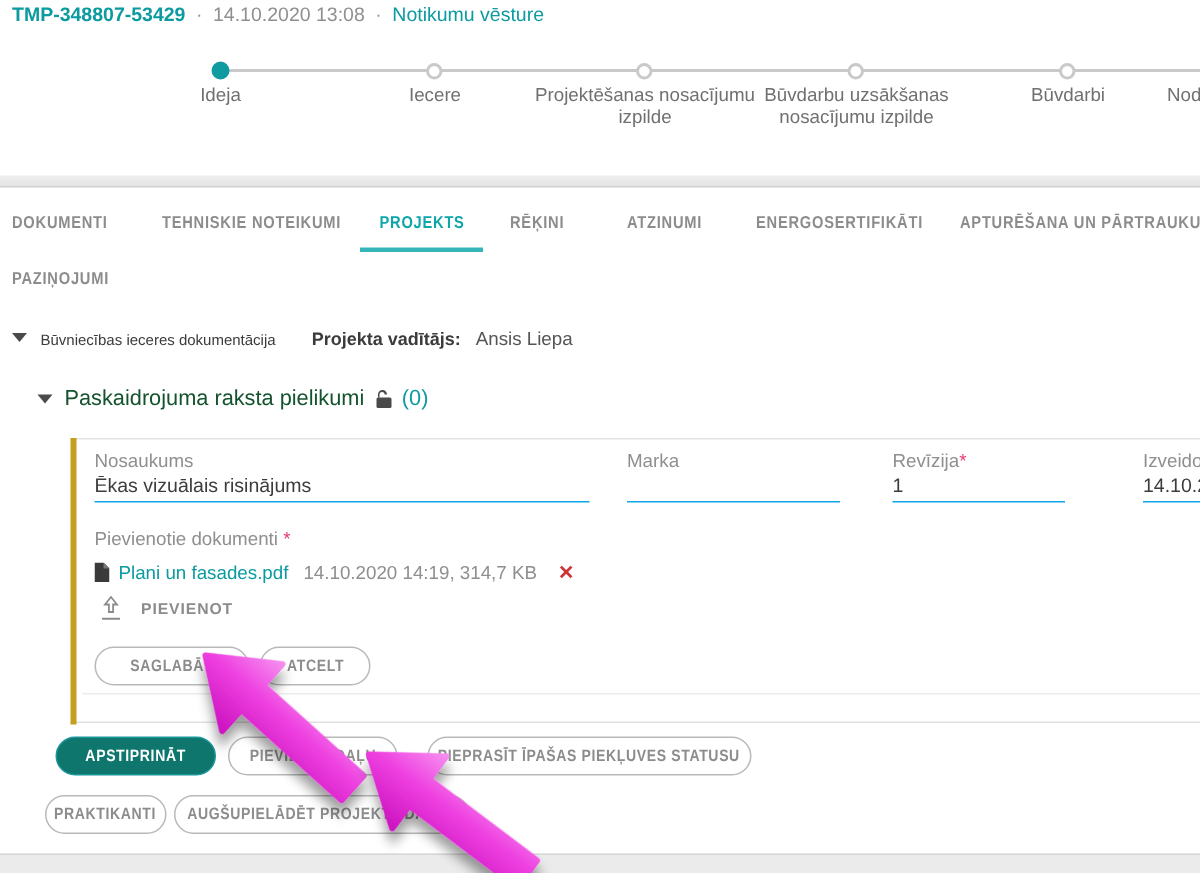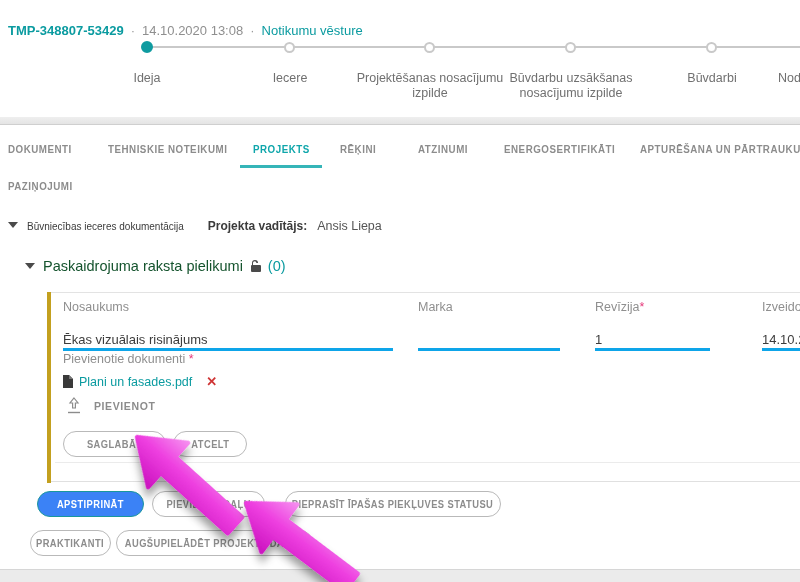--- a/index.html
+++ b/index.html
@@ -4,31 +4,31 @@
 <style>
   * { margin:0; padding:0; box-sizing:border-box; }
   html,body { width:800px; height:582px; }
   body {
     position:relative; overflow:hidden; background:#fff;
     font-family:"Liberation Sans", sans-serif; color:#3c3c3c;
   }
   .abs { position:absolute; }
 
   
-  .hdr { left:8px; top:23px; display:flex; align-items:flex-start; gap:7px; font-size:13px; }
+  .hdr { left:8px; top:2px; display:flex; align-items:flex-start; gap:7px; font-size:13px; }
   .hdr .id { color:#0b9ba0; font-weight:bold; }
   .hdr .sep { color:#9a9a9a; }
   .hdr .dt { color:#8f8f8f; }
   .hdr .link { color:#0b9ba0; cursor:pointer; }
 
   
   .step-line { top:46px; left:146px; width:760px; height:2px; background:#c9c9c9; }
   .dot { top:42px; width:11px; height:11px; border-radius:50%; background:#fff; border:2px solid #c9c9c9; }
   .dot.active { background:#0f9ba0; border-color:#0f9ba0; width:12px; height:12px; top:41px; }
-  .step-label { top:71px; width:150px; text-align:center; font-size:12.5px; color:#707070; line-height:15px; }
+  .step-label { top:56px; width:150px; text-align:center; font-size:12.5px; color:#707070; line-height:15px; }
 
   
   .band { top:117px; left:0; width:800px; height:8px;
     background:linear-gradient(#efefef,#e4e4e4); border-bottom:1px solid #cfcfcf; }
 
   
   .tabs { top:143px; left:0; width:800px; height:60px; }
   .tab { position:absolute; font-size:11.5px; font-weight:bold; letter-spacing:0.6px;
     color:#8c8c8c; white-space:nowrap; cursor:pointer; height:25px; }
   .tab > span { display:inline-block; transform:scaleX(0.85); transform-origin:left center; }
@@ -49,39 +49,39 @@
   .lock { margin-left:7px; }
 
   
   .card { left:47px; top:292px; width:753px; height:190px; background:#fff;
     border-top:1px solid #e3e3e3; border-bottom:1px solid #e0e0e0; }
   .goldbar { left:47px; top:292px; width:4px; height:191px; background:#c3a01f; }
   .inner-div { left:55px; top:462px; width:745px; border-top:1px solid #ebebeb; }
 
   .field { position:absolute; }
   .flabel { font-size:12.5px; color:#8f8f8f; }
-  .fvalue { font-size:13px; color:#3c3c3c; height:19px; border-bottom:3px solid #0ea5e9; margin-top:18px; white-space:nowrap; }
+  .fvalue { font-size:13px; color:#3c3c3c; height:19px; border-bottom:1px solid #0ea5e9; margin-top:2px; white-space:nowrap; }
   .req { color:#e5397a; }
 
   .attach-label { left:63px; top:352px; font-size:12.5px; color:#8f8f8f; }
   .filerow { left:63px; top:374px; display:flex; align-items:center; font-size:12.5px; }
   .filerow .fname { color:#0b9ba0; margin-left:6px; cursor:pointer; }
   .filerow .fmeta { color:#8f8f8f; margin-left:10px; }
   .filerow .fdel { color:#cf3535; font-weight:bold; font-size:13px; margin-left:14px; cursor:pointer; }
 
   .uploadrow { left:66px; top:397px; display:flex; align-items:center; cursor:pointer; }
   .uploadrow .ulabel { font-size:10.5px; font-weight:bold; letter-spacing:0.6px; color:#8c8c8c; margin-left:12px; }
 
   
   .pill { position:absolute; height:26px; border:1px solid #b9b9b9; border-radius:14px;
     background:#fff; color:#8c8c8c; font-size:11px; font-weight:bold; letter-spacing:0.5px;
     display:flex; align-items:center; justify-content:center; white-space:nowrap; cursor:pointer;
     font-family:"Liberation Sans", sans-serif; overflow:hidden; }
   .pill > span { display:inline-block; transform:scaleX(0.85); }
-  .pill.primary { background:#3b82f6; border-color:#1a979c; color:#fff; }
+  .pill.primary { background:#0f766e; border-color:#1a979c; color:#fff; }
 
   
   .footer { left:0; top:569px; width:800px; height:13px; background:#ebebeb; border-top:1px solid #d6d6d6; }
 
   .arrows { position:absolute; left:0; top:0; z-index:10; pointer-events:none; }
   svg.inline-ic { display:block; }
 </style>
 </head>
 <body>
 
@@ -165,20 +165,21 @@
 </div>
 
 <div class="abs filerow">
   <span>
     <svg class="inline-ic" width="10" height="13" viewBox="0 0 10 13">
       <path d="M0 0 h6 l4 4 v9 h-10 Z" fill="#3a3a3a"></path>
       <path d="M6 0 l4 4 h-4 Z" fill="#777"></path>
     </svg>
   </span>
   <span class="fname">Plani un fasades.pdf</span>
+  <span class="fmeta">14.10.2020 14:19, 314,7 KB</span>
   <span class="fdel">✕</span>
 </div>
 
 <div class="abs uploadrow">
   <span>
     <svg class="inline-ic" width="16" height="17" viewBox="0 0 16 17">
       <path d="M8 1 L12 6 H9.4 V11 H6.6 V6 H4 Z" fill="none" stroke="#8c8c8c" stroke-width="1.2"></path>
       <path d="M2 15.5 H14" stroke="#8c8c8c" stroke-width="1.4"></path>
     </svg>
   </span>

